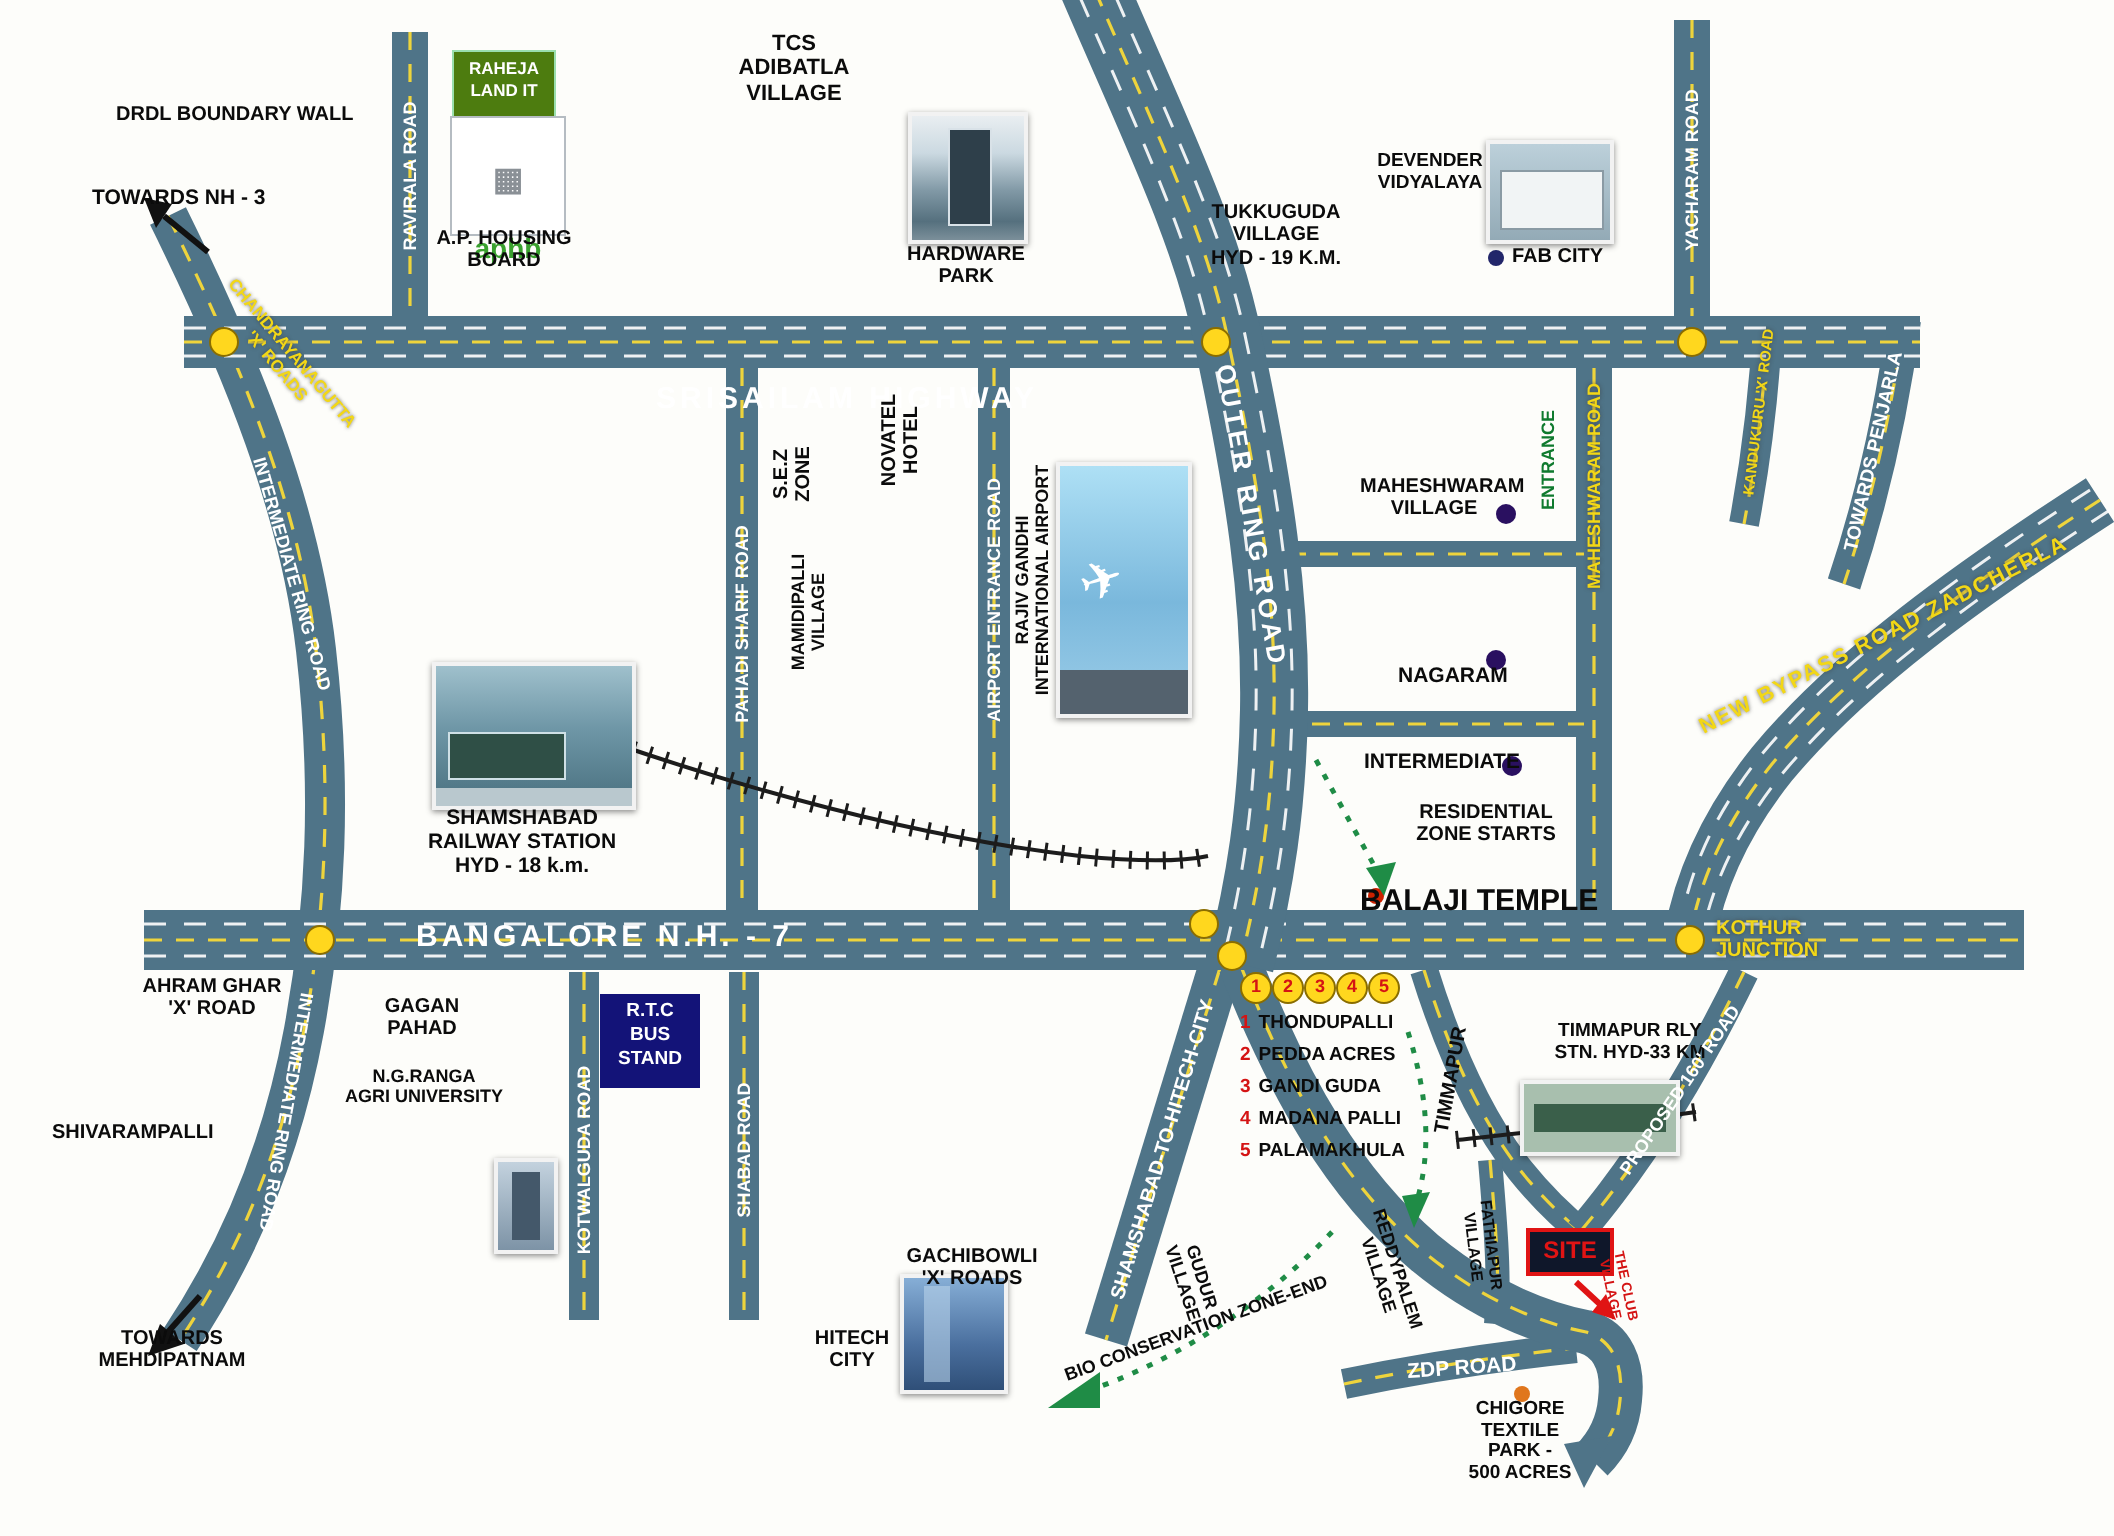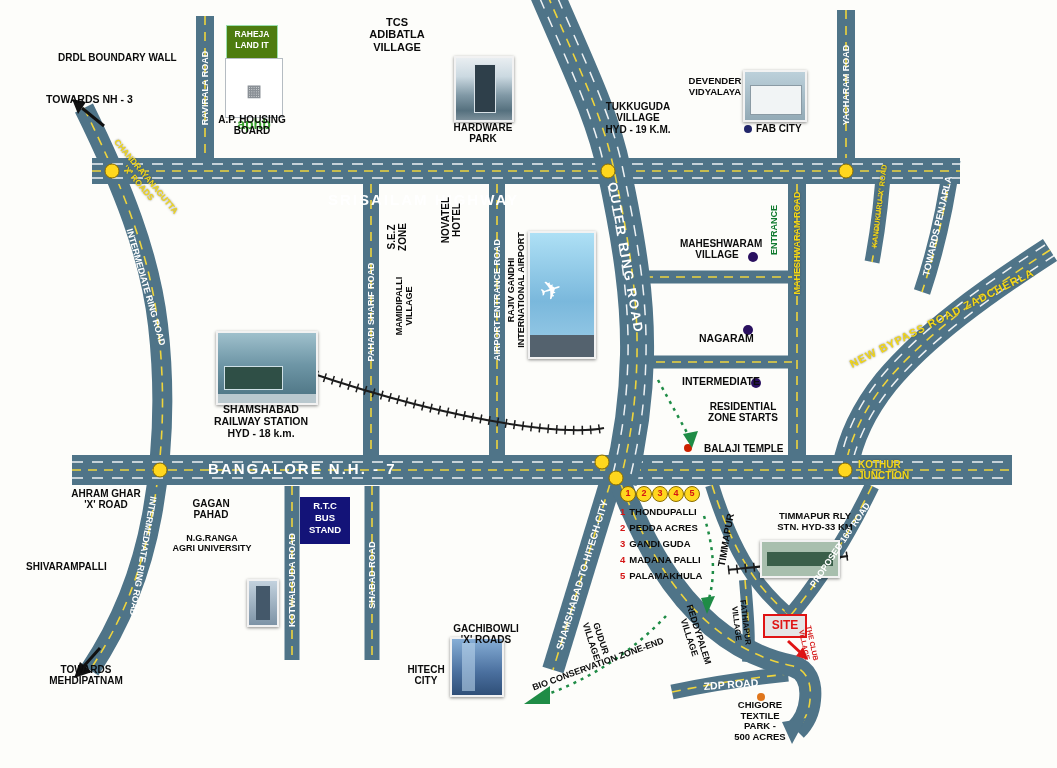--- a/index.html
+++ b/index.html
@@ -226,21 +226,21 @@
   <div class="box" style="left:225px;top:58px;width:56px;height:52px;background:#ffffff;border:1px solid #b5bcc2;padding-top:6px;">
     <span class="aphb-ico">▦</span>
     <span class="aphb-txt">aphb</span>
   </div>
 
   <div class="box" style="left:300px;top:497px;width:50px;height:44px;background:#131378;color:#ffffff;font-size:9.5px;line-height:1.25;padding-top:3px;">R.T.C
 BUS
 STAND</div>
 
 
-  <div class="box" style="left:763px;top:614px;width:40px;height:20px;background:#e5e5e5;border:2px solid #e01414;color:#e01414;font-size:12px;line-height:19px;">SITE</div>
+  <div class="box" style="left:763px;top:614px;width:40px;height:20px;background:#0f172a;border:2px solid #e01414;color:#e01414;font-size:12px;line-height:19px;">SITE</div>
 
   <div class="lbl c" style="left:352px;top:16px;width:90px;font-size:11px;">TCS
 ADIBATLA
 VILLAGE</div>
   <div class="lbl nw" style="left:58px;top:52px;font-size:10px;">DRDL BOUNDARY WALL</div>
   <div class="lbl nw" style="left:46px;top:94px;font-size:10.5px;">TOWARDS NH - 3</div>
   <div class="lbl w nw" style="left:205px;top:88px;font-size:9px;transform:translate(-50%,-50%) rotate(-90deg);">RAVIRALA ROAD</div>
   <div class="lbl c" style="left:206px;top:114px;width:92px;font-size:10px;">A.P. HOUSING
 BOARD</div>
   <div class="lbl c" style="left:448px;top:122px;width:70px;font-size:10px;">HARDWARE
@@ -270,21 +270,21 @@
 INTERNATIONAL AIRPORT</div>
   <div class="lbl w nw" style="left:625px;top:258px;font-size:13px;letter-spacing:2px;transform:translate(-50%,-50%) rotate(80deg);">OUTER RING ROAD</div>
   <div class="lbl grn nw" style="left:774px;top:230px;font-size:9px;transform:translate(-50%,-50%) rotate(-90deg);">ENTRANCE</div>
   <div class="lbl y nw" style="left:797px;top:243px;font-size:9px;transform:translate(-50%,-50%) rotate(-90deg);">MAHESHWARAM ROAD</div>
   <div class="lbl c" style="left:680px;top:238px;width:74px;font-size:10px;">MAHESHWARAM
 VILLAGE</div>
   <div class="lbl nw" style="left:699px;top:333px;font-size:10.5px;">NAGARAM</div>
   <div class="lbl nw" style="left:682px;top:376px;font-size:10.5px;">INTERMEDIATE</div>
   <div class="lbl c" style="left:703px;top:401px;width:80px;font-size:10px;">RESIDENTIAL
 ZONE STARTS</div>
-  <div class="lbl nw" style="left:704px;top:443px;font-size:10px;">BALAJI TEMPLE</div>
+  <div class="lbl nw" style="left:680px;top:443px;font-size:15px;">BALAJI TEMPLE</div>
   <div class="lbl c" style="left:205px;top:404px;width:112px;font-size:10.5px;">SHAMSHABAD
 RAILWAY STATION
 HYD - 18 k.m.</div>
   <div class="lbl w nw" style="left:208px;top:461px;font-size:15px;letter-spacing:2px;">BANGALORE N.H. - 7</div>
   <div class="lbl y" style="left:858px;top:459px;font-size:10px;">KOTHUR
 JUNCTION</div>
   <div class="lbl c" style="left:70px;top:488px;width:72px;font-size:10px;">AHRAM GHAR
 'X' ROAD</div>
   <div class="lbl w nw" style="left:146px;top:287px;font-size:9px;transform:translate(-50%,-50%) rotate(74deg);">INTERMEDIATE RING ROAD</div>
   <div class="lbl w nw" style="left:143px;top:556px;font-size:9px;transform:translate(-50%,-50%) rotate(100deg);">INTERMEDIATE RING ROAD</div>

